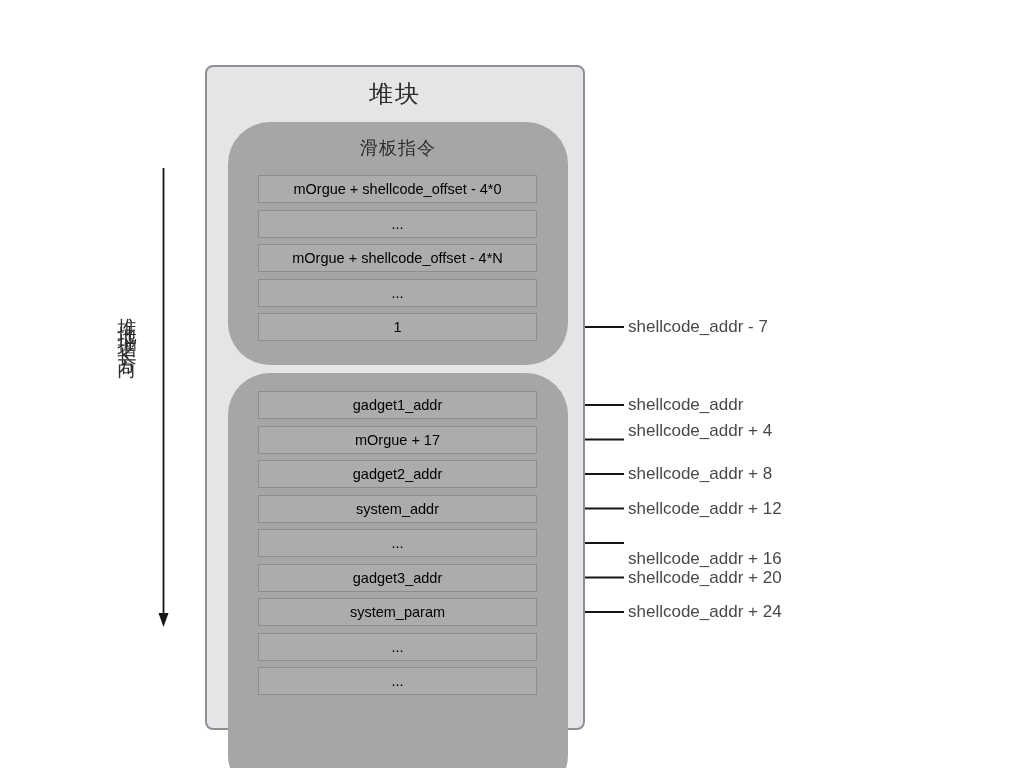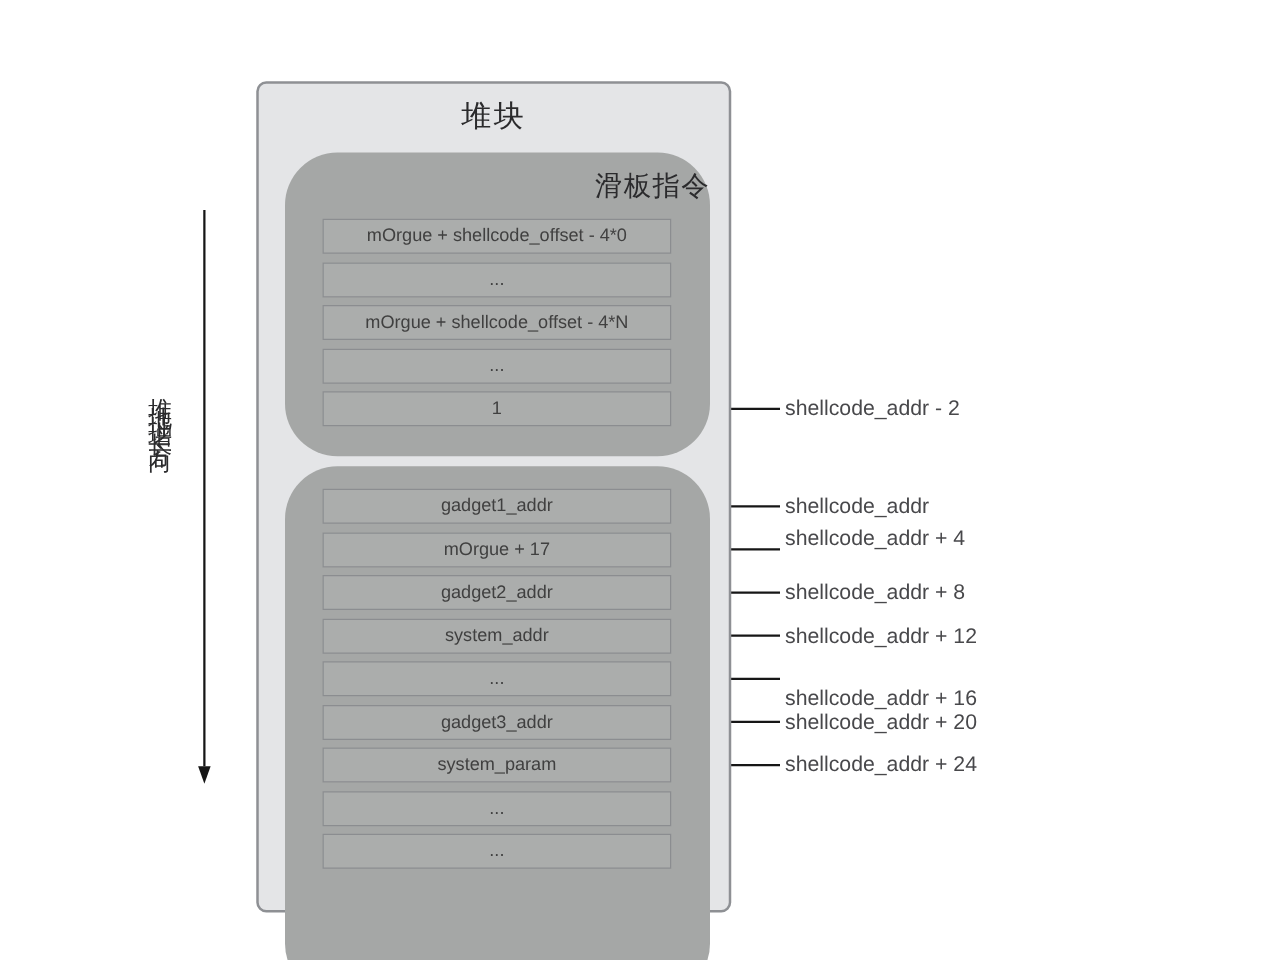--- a/index.html
+++ b/index.html
@@ -20,31 +20,31 @@
   .outer-title{
     position:absolute;left:0;top:13px;width:100%;text-align:center;
     font-size:24px;line-height:28px;color:var(--title-text);letter-spacing:2px;
   }
   .inner-box{
     position:absolute;left:21px;width:340px;background:var(--inner-fill);border-radius:42px;
   }
   .box-sled{top:55px;height:243px;}
   .box-payload{top:306px;height:424px;}
   .inner-title{
-    position:absolute;left:0;top:16px;width:100%;text-align:right;
-    font-size:22px;line-height:21px;color:var(--title-text);letter-spacing:1px;
+    position:absolute;left:0;top:16px;width:100%;text-align:center;
+    font-size:18px;line-height:21px;color:var(--title-text);letter-spacing:1px;
   }
   .rows{position:absolute;left:30px;width:279px;}
   .box-sled .rows{top:53px;}
   .box-payload .rows{top:18px;}
   .cell{
     height:28px;margin-bottom:6.5px;box-sizing:border-box;
     background:var(--cell-fill);border:1.5px solid var(--cell-border);
     display:flex;align-items:center;justify-content:center;
-    font-size:14.5px;color:#404040;white-space:nowrap;
+    font-size:14.5px;color:#000000;white-space:nowrap;
   }
   .addr-label{
     position:absolute;left:628px;height:22px;line-height:22px;
     font-size:17px;color:var(--label-text);white-space:nowrap;
   }
   .growth-label{
     position:absolute;left:112px;top:303px;
     writing-mode:vertical-rl;text-orientation:upright;
     font-size:19px;letter-spacing:7px;line-height:30px;color:var(--title-text);
   }
@@ -100,21 +100,21 @@
           <div class="cell">...</div>
           <div class="cell">gadget3_addr</div>
           <div class="cell">system_param</div>
           <div class="cell">...</div>
           <div class="cell">...</div>
         </div>
     </div>
   </div>
 
   <div id="addr-labels">
-      <div class="addr-label" style="top: 316px;">shellcode_addr - 2</div>
+      <div class="addr-label" style="top: 316px;">shellcode_addr - 7</div>
       <div class="addr-label" style="top: 394px;">shellcode_addr</div>
       <div class="addr-label" style="top: 420px;">shellcode_addr + 4</div>
       <div class="addr-label" style="top: 463px;">shellcode_addr + 8</div>
       <div class="addr-label" style="top: 497.5px;">shellcode_addr + 12</div>
       <div class="addr-label" style="top: 548px;">shellcode_addr + 16</div>
       <div class="addr-label" style="top: 566.5px;">shellcode_addr + 20</div>
       <div class="addr-label" style="top: 601px;">shellcode_addr + 24</div>
     </div>
 </div>
 

